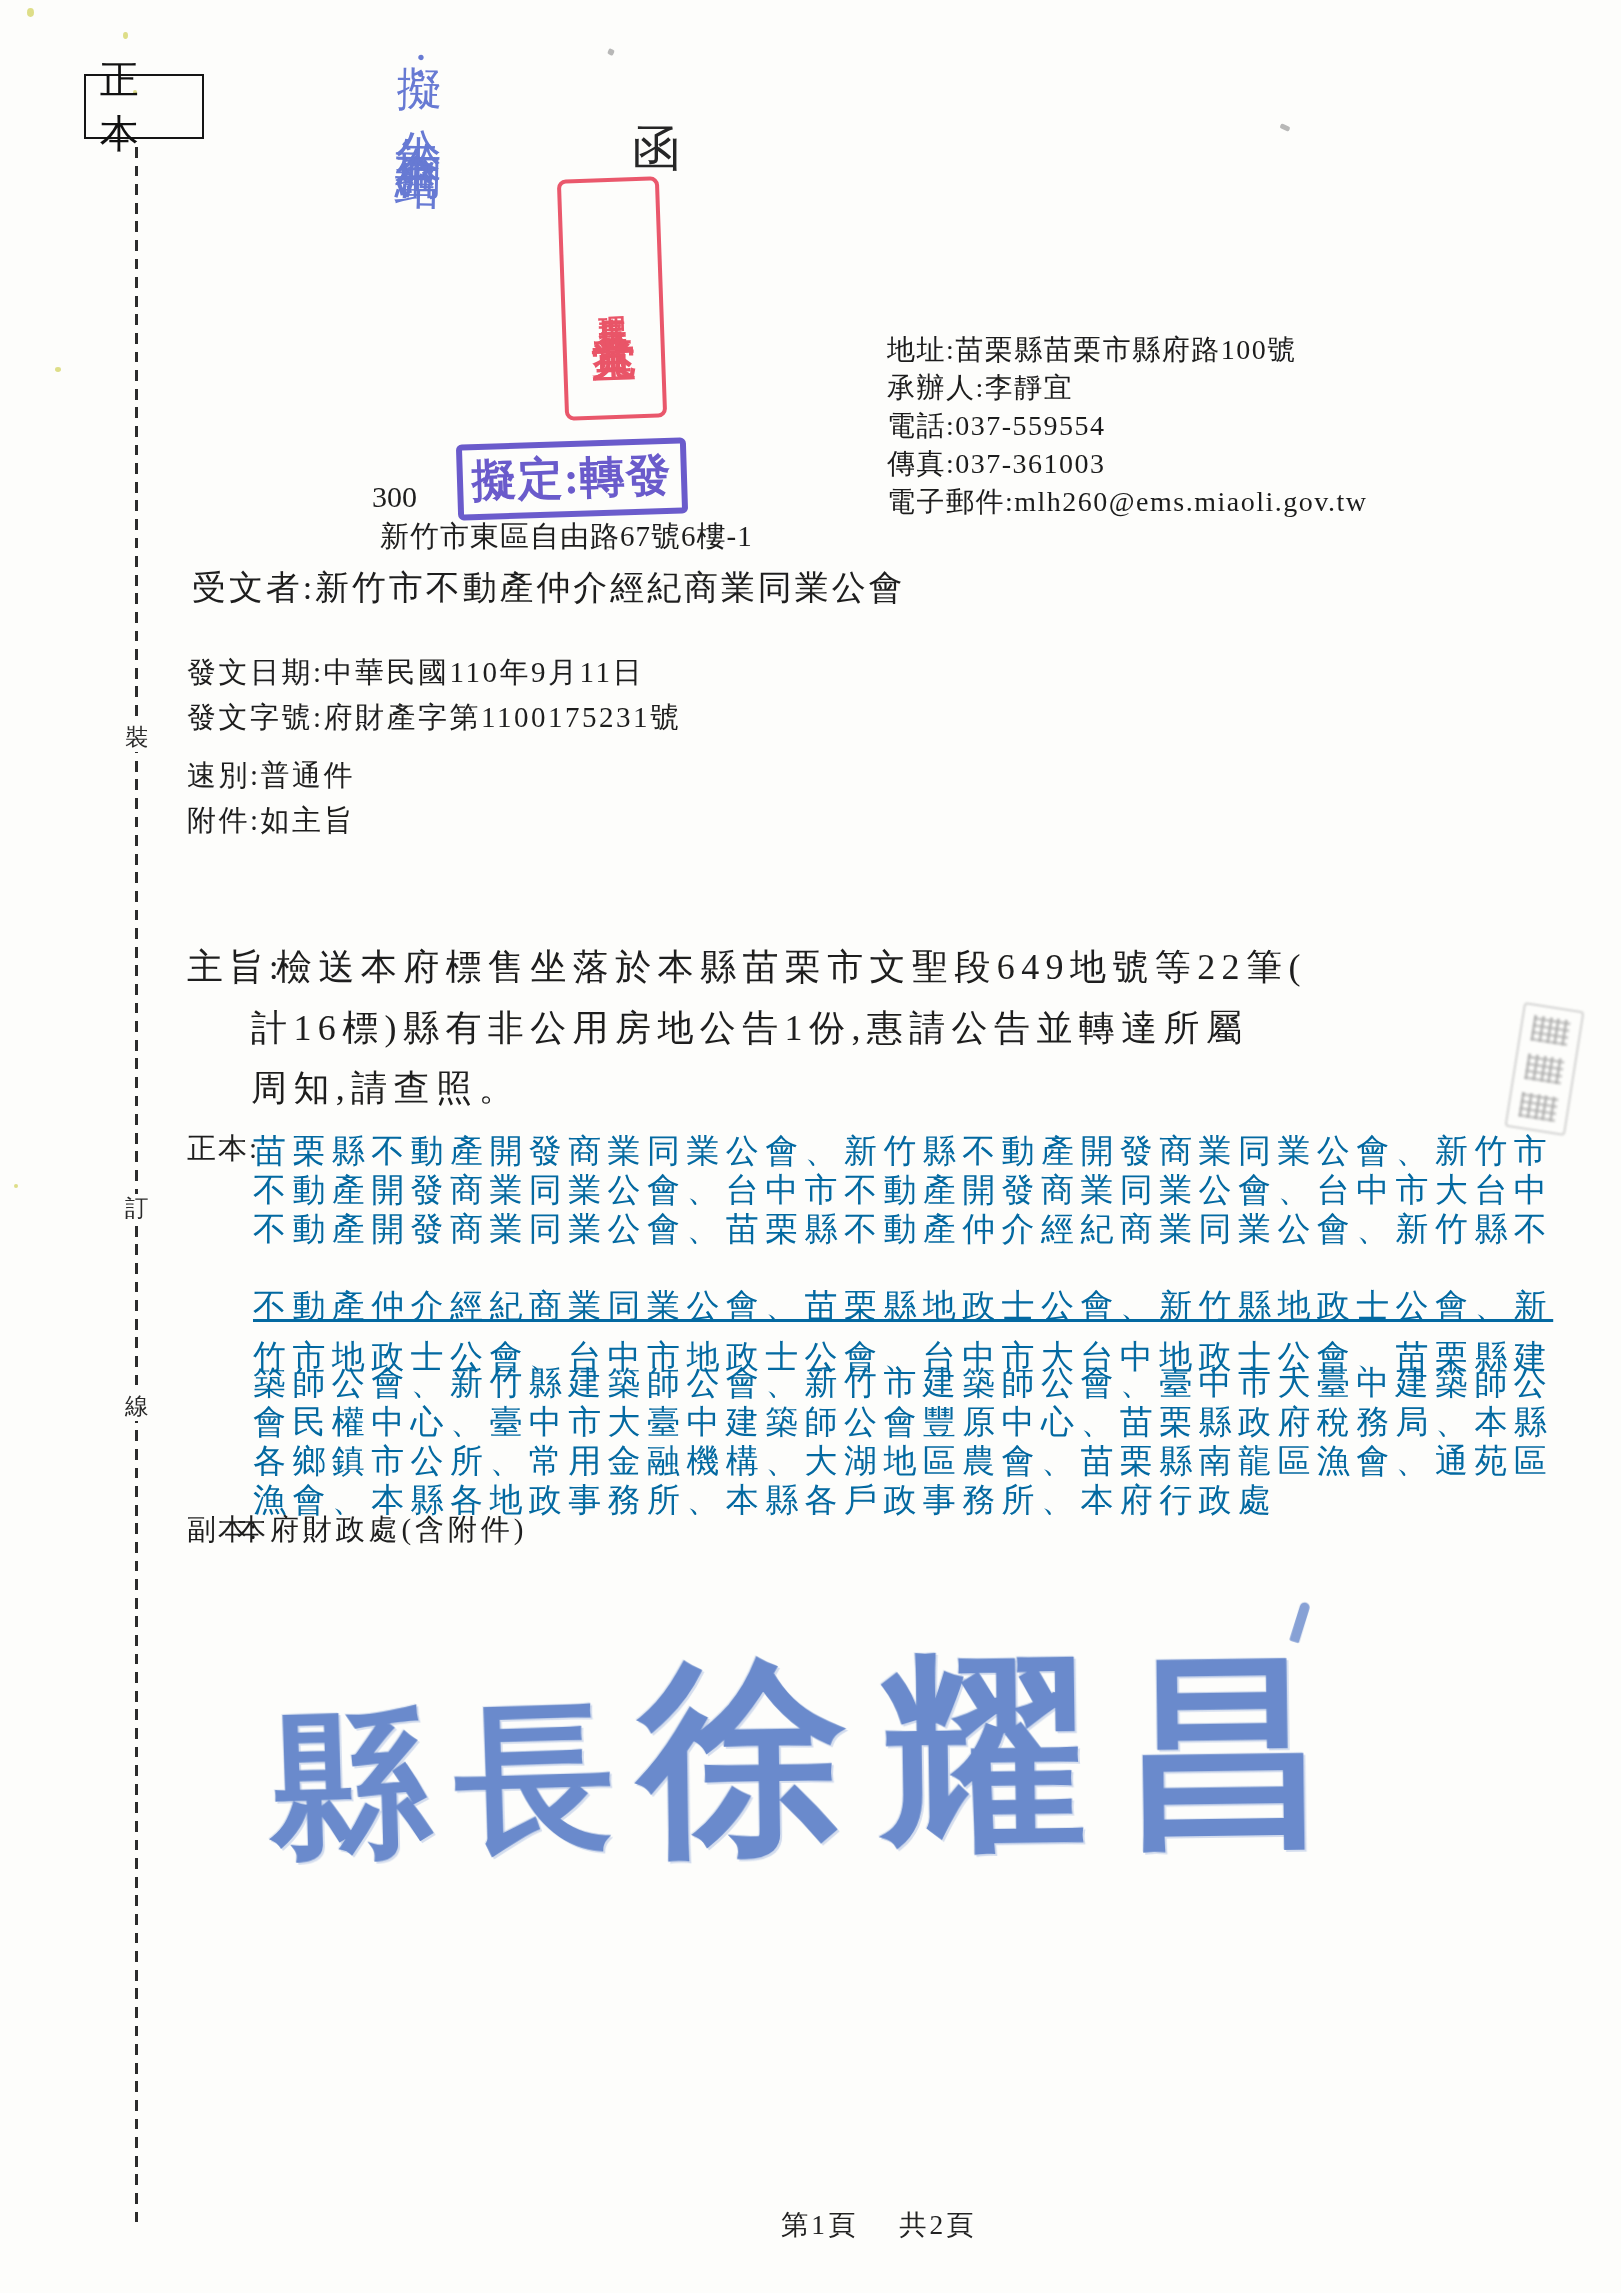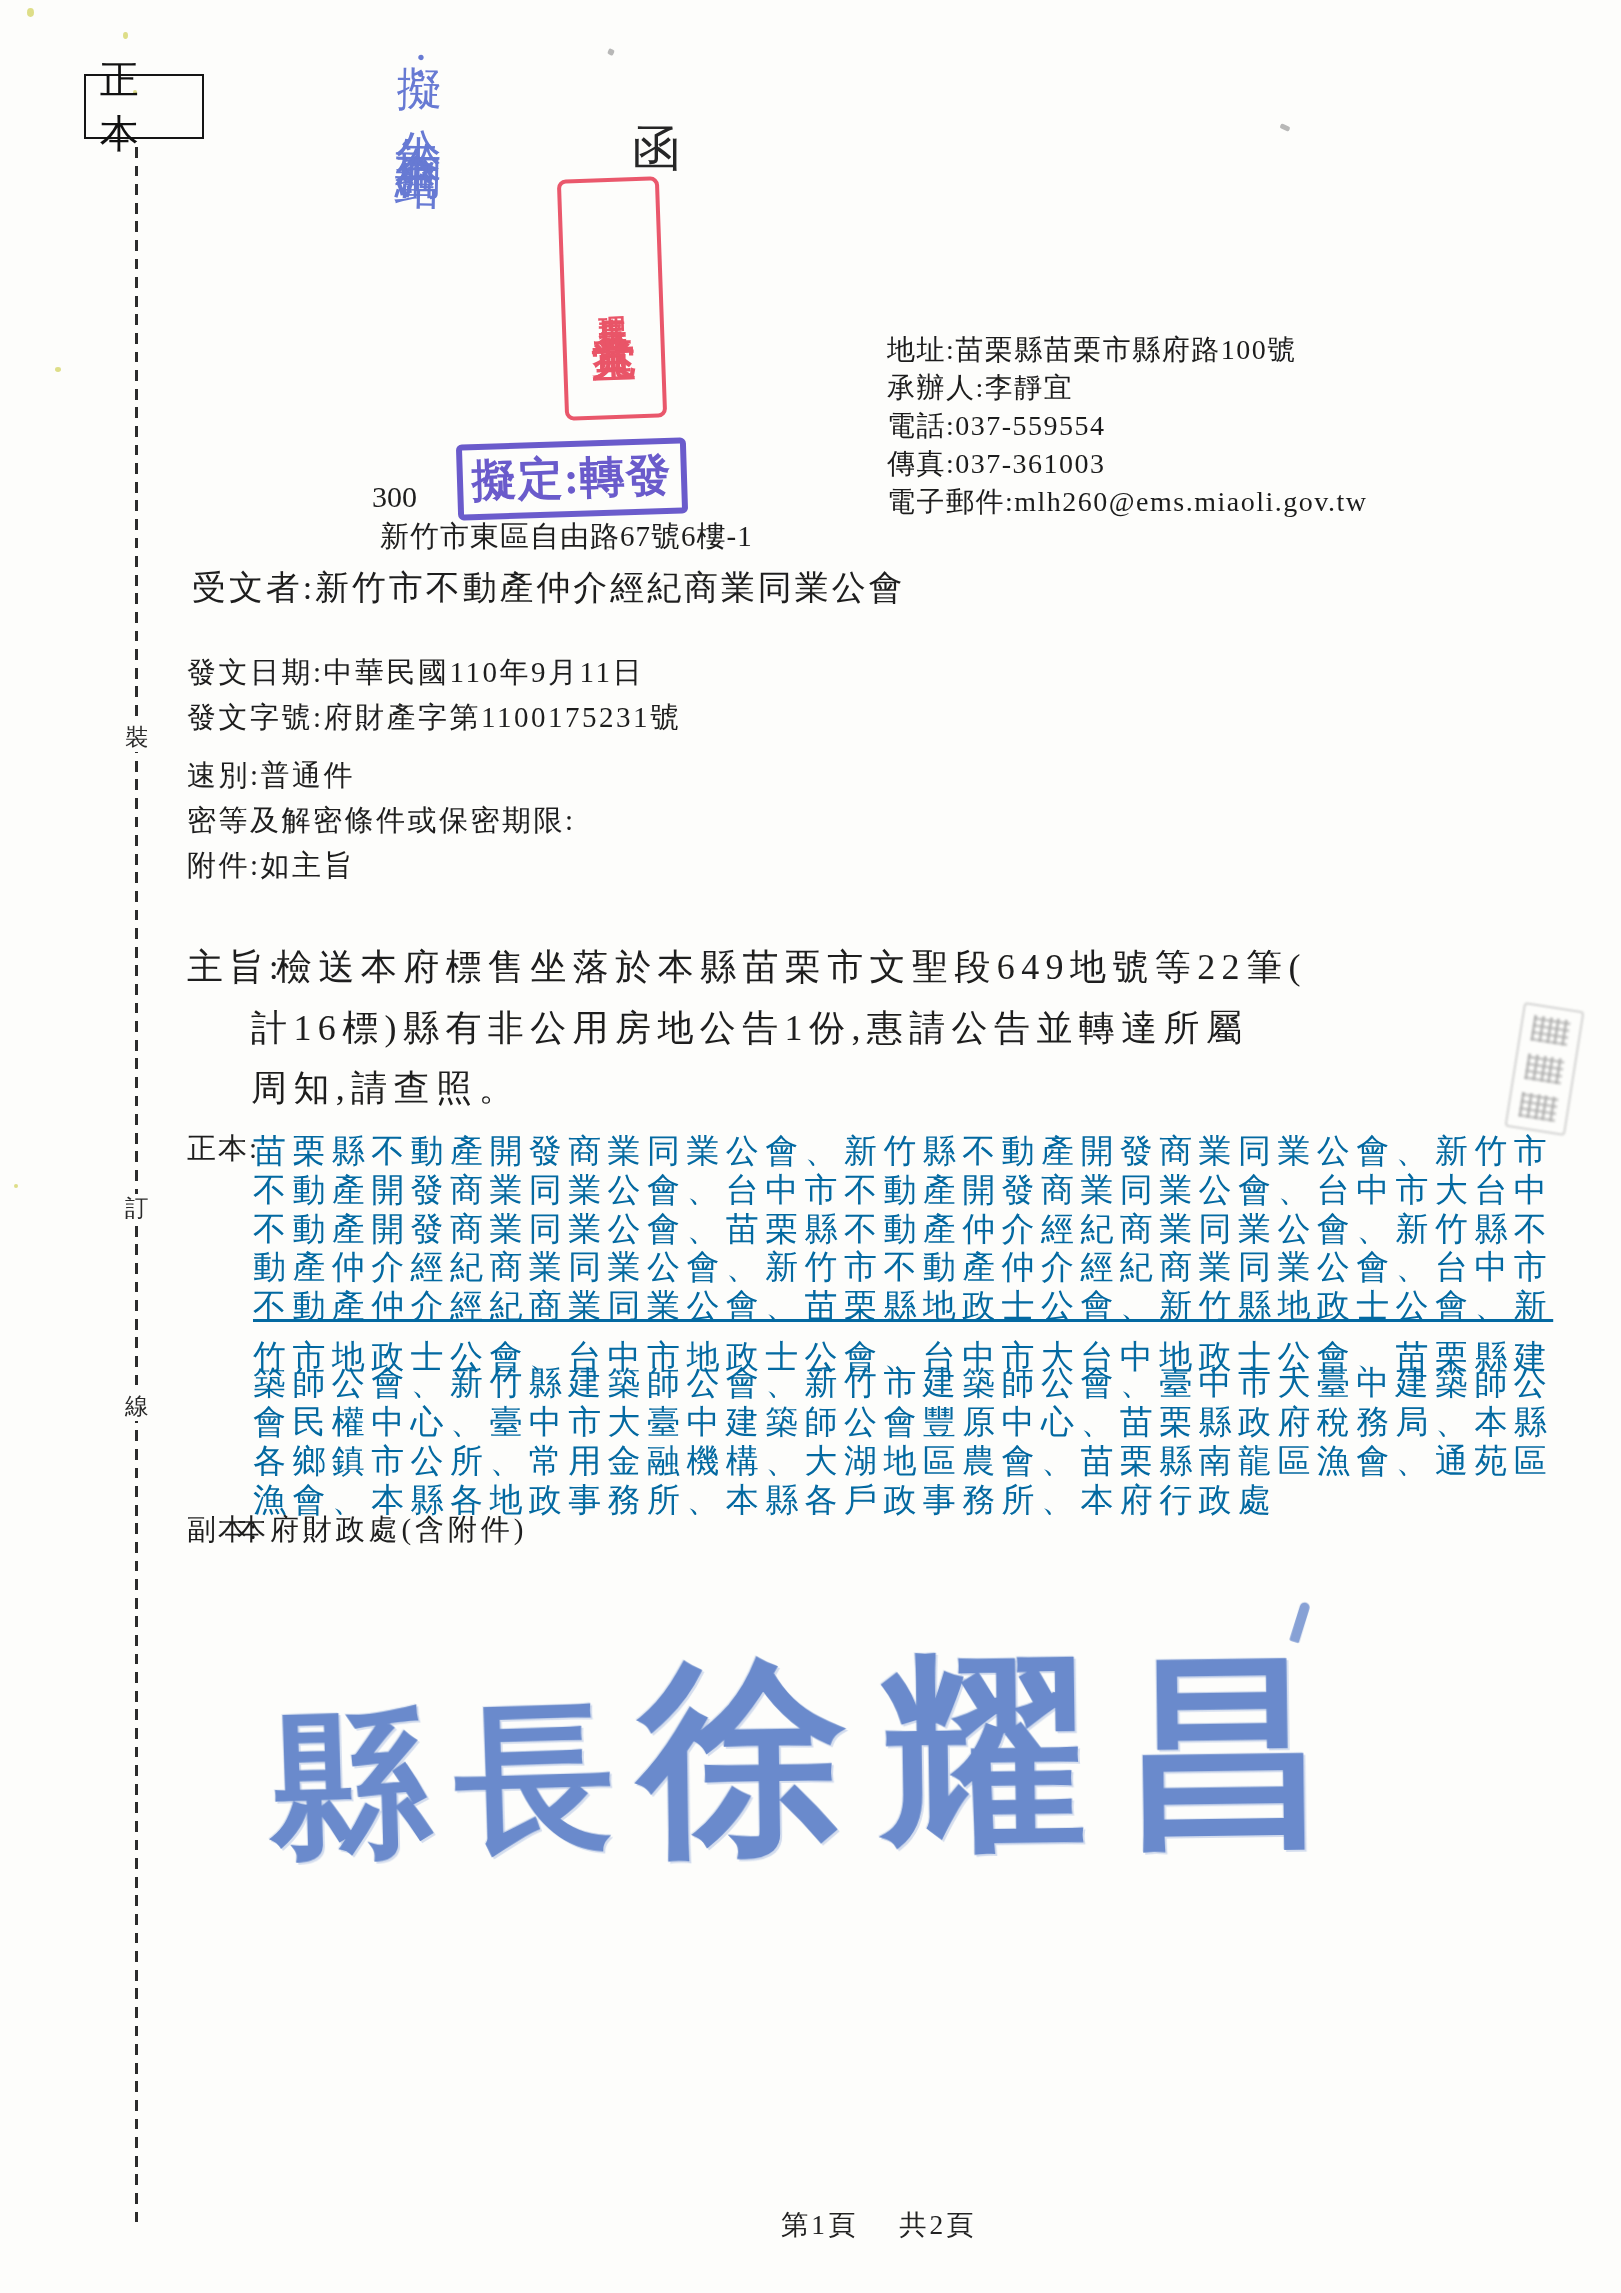--- a/index.html
+++ b/index.html
@@ -192,34 +192,32 @@
   <div class="abs postal">300</div>
   <div class="abs recv-addr">新竹市東區自由路67號6樓-1</div>
   <div class="abs recv-line">受文者:新竹市不動產仲介經紀商業同業公會</div>
 
   <div class="abs meta" style="left:187px;top:650px;">
     <div>發文日期:中華民國110年9月11日</div>
     <div>發文字號:府財產字第1100175231號</div>
   </div>
   <div class="abs meta" style="left:187px;top:753px;">
     <div>速別:普通件</div>
-    <div>密等及解密條件或保密期限:</div>
     <div>附件:如主旨</div>
   </div>
 
   <div class="abs subject-label">主旨:</div>
   <div class="abs subject-line" style="top:943px;">檢送本府標售坐落於本縣苗栗市文聖段649地號等22筆(</div>
   <div class="abs subject-line subject-cont" style="top:1004px;">計16標)縣有非公用房地公告1份,惠請公告並轉達所屬</div>
   <div class="abs subject-line subject-cont" style="top:1064px;">周知,請查照。</div>
 
   <div class="abs list-label">正本:</div>
   <div class="abs list-line" style="top:1129px;">苗栗縣不動產開發商業同業公會、新竹縣不動產開發商業同業公會、新竹市</div>
   <div class="abs list-line" style="top:1168px;">不動產開發商業同業公會、台中市不動產開發商業同業公會、台中市大台中</div>
   <div class="abs list-line" style="top:1207px;">不動產開發商業同業公會、苗栗縣不動產仲介經紀商業同業公會、新竹縣不</div>
-  <div class="abs list-line" style="top:1245px;">動產仲介經紀商業同業公會、新竹市不動產仲介經紀商業同業公會、台中市</div>
   <div class="abs list-line" style="top:1284px;text-decoration:underline;">不動產仲介經紀商業同業公會、苗栗縣地政士公會、新竹縣地政士公會、新</div>
   <div class="abs list-line" style="top:1323px;margin-top:12px;">竹市地政士公會、台中市地政士公會、台中市大台中地政士公會、苗栗縣建</div>
   <div class="abs list-line" style="top:1361px;">築師公會、新竹縣建築師公會、新竹市建築師公會、臺中市大臺中建築師公</div>
   <div class="abs list-line" style="top:1400px;">會民權中心、臺中市大臺中建築師公會豐原中心、苗栗縣政府稅務局、本縣</div>
   <div class="abs list-line" style="top:1439px;">各鄉鎮市公所、常用金融機構、大湖地區農會、苗栗縣南龍區漁會、通苑區</div>
   <div class="abs list-line" style="top:1478px;">漁會、本縣各地政事務所、本縣各戶政事務所、本府行政處</div>
 
   <div class="abs copy-label">副本:</div>
   <div class="abs copy-text">本府財政處(含附件)</div>
 

